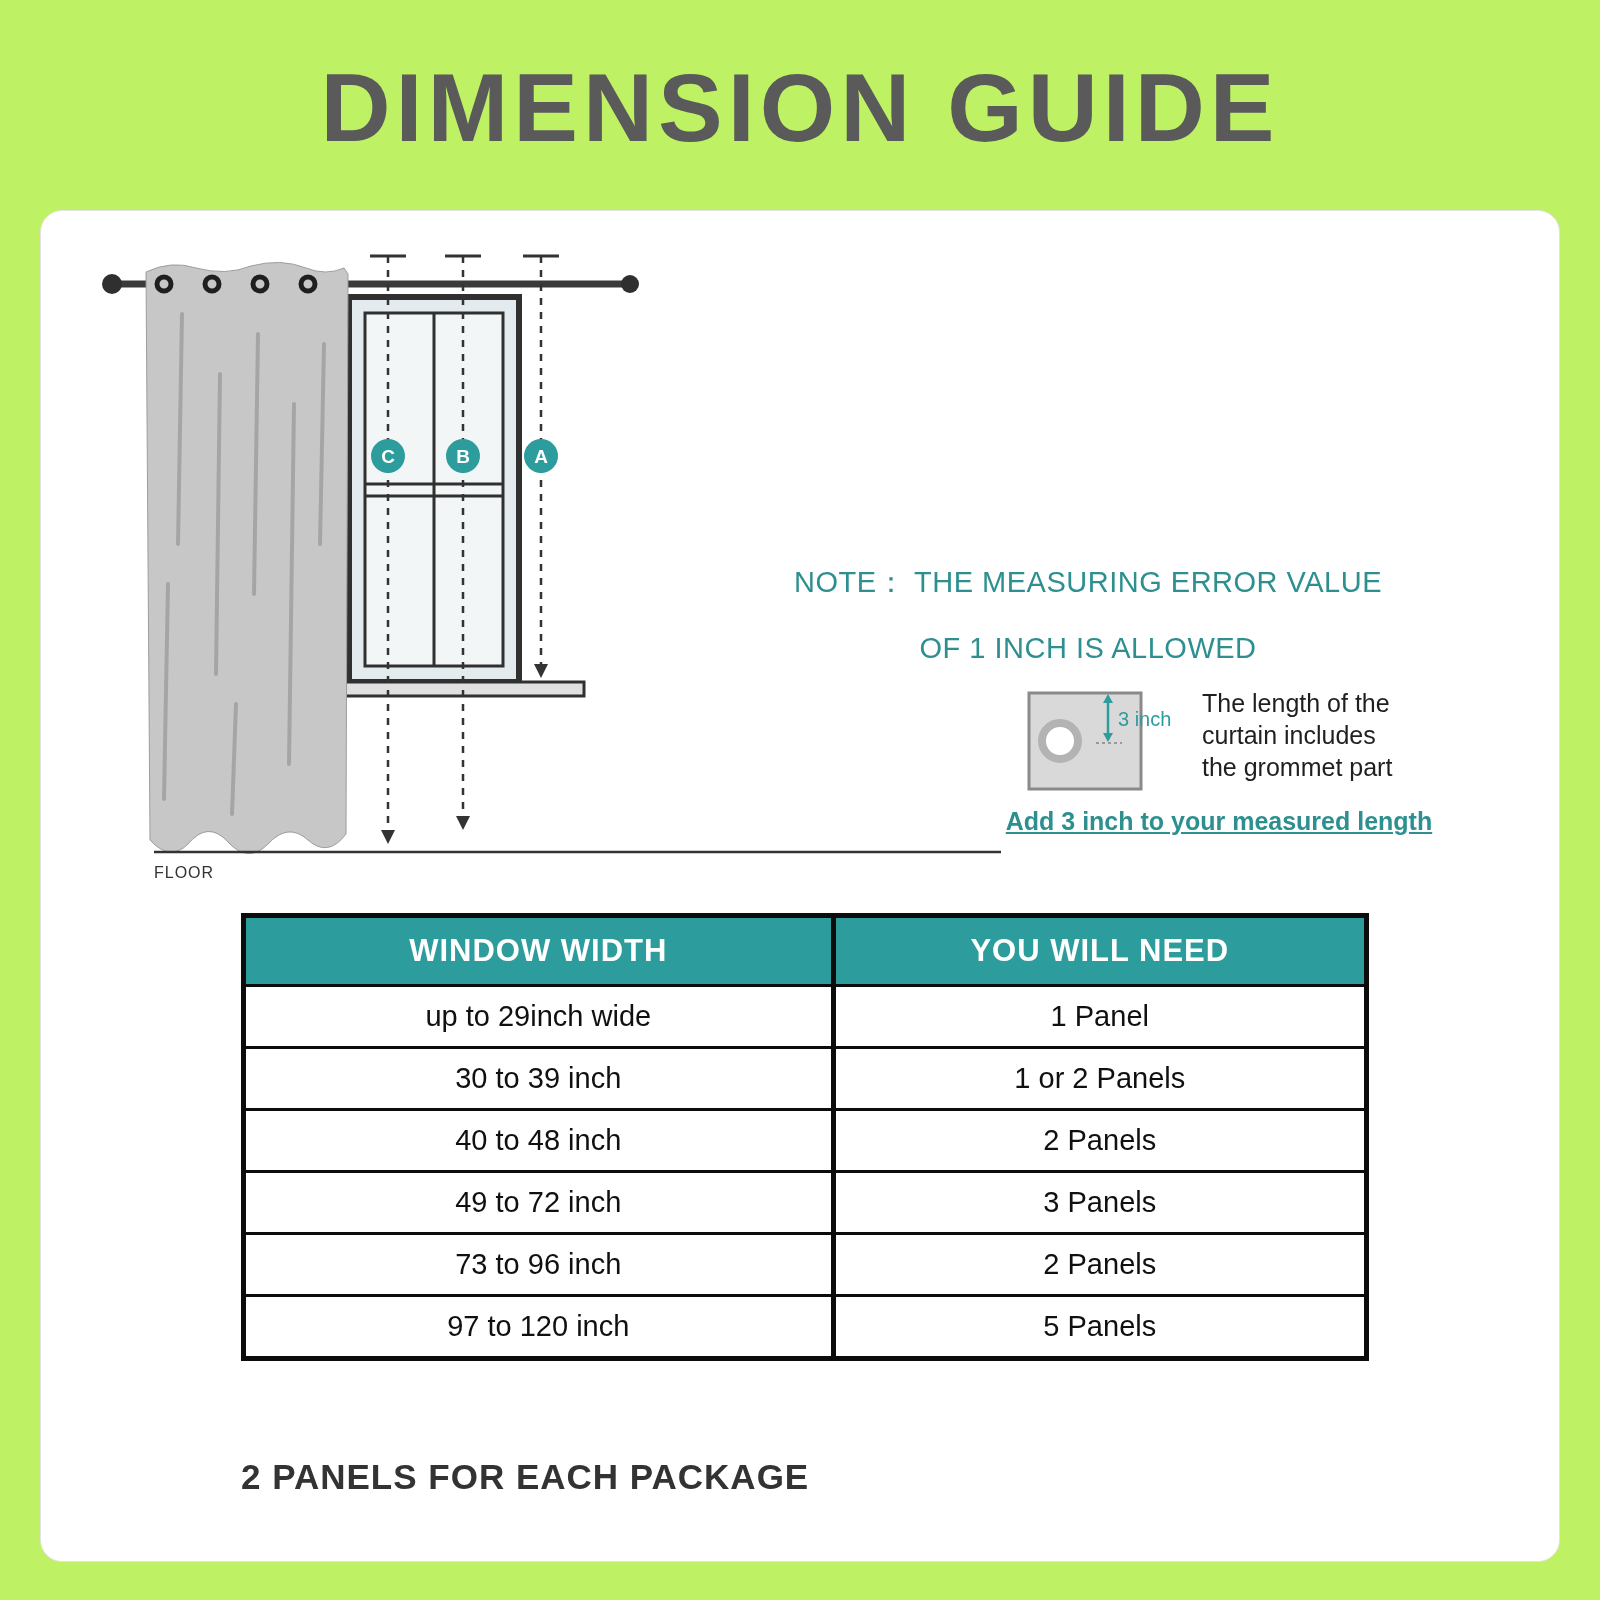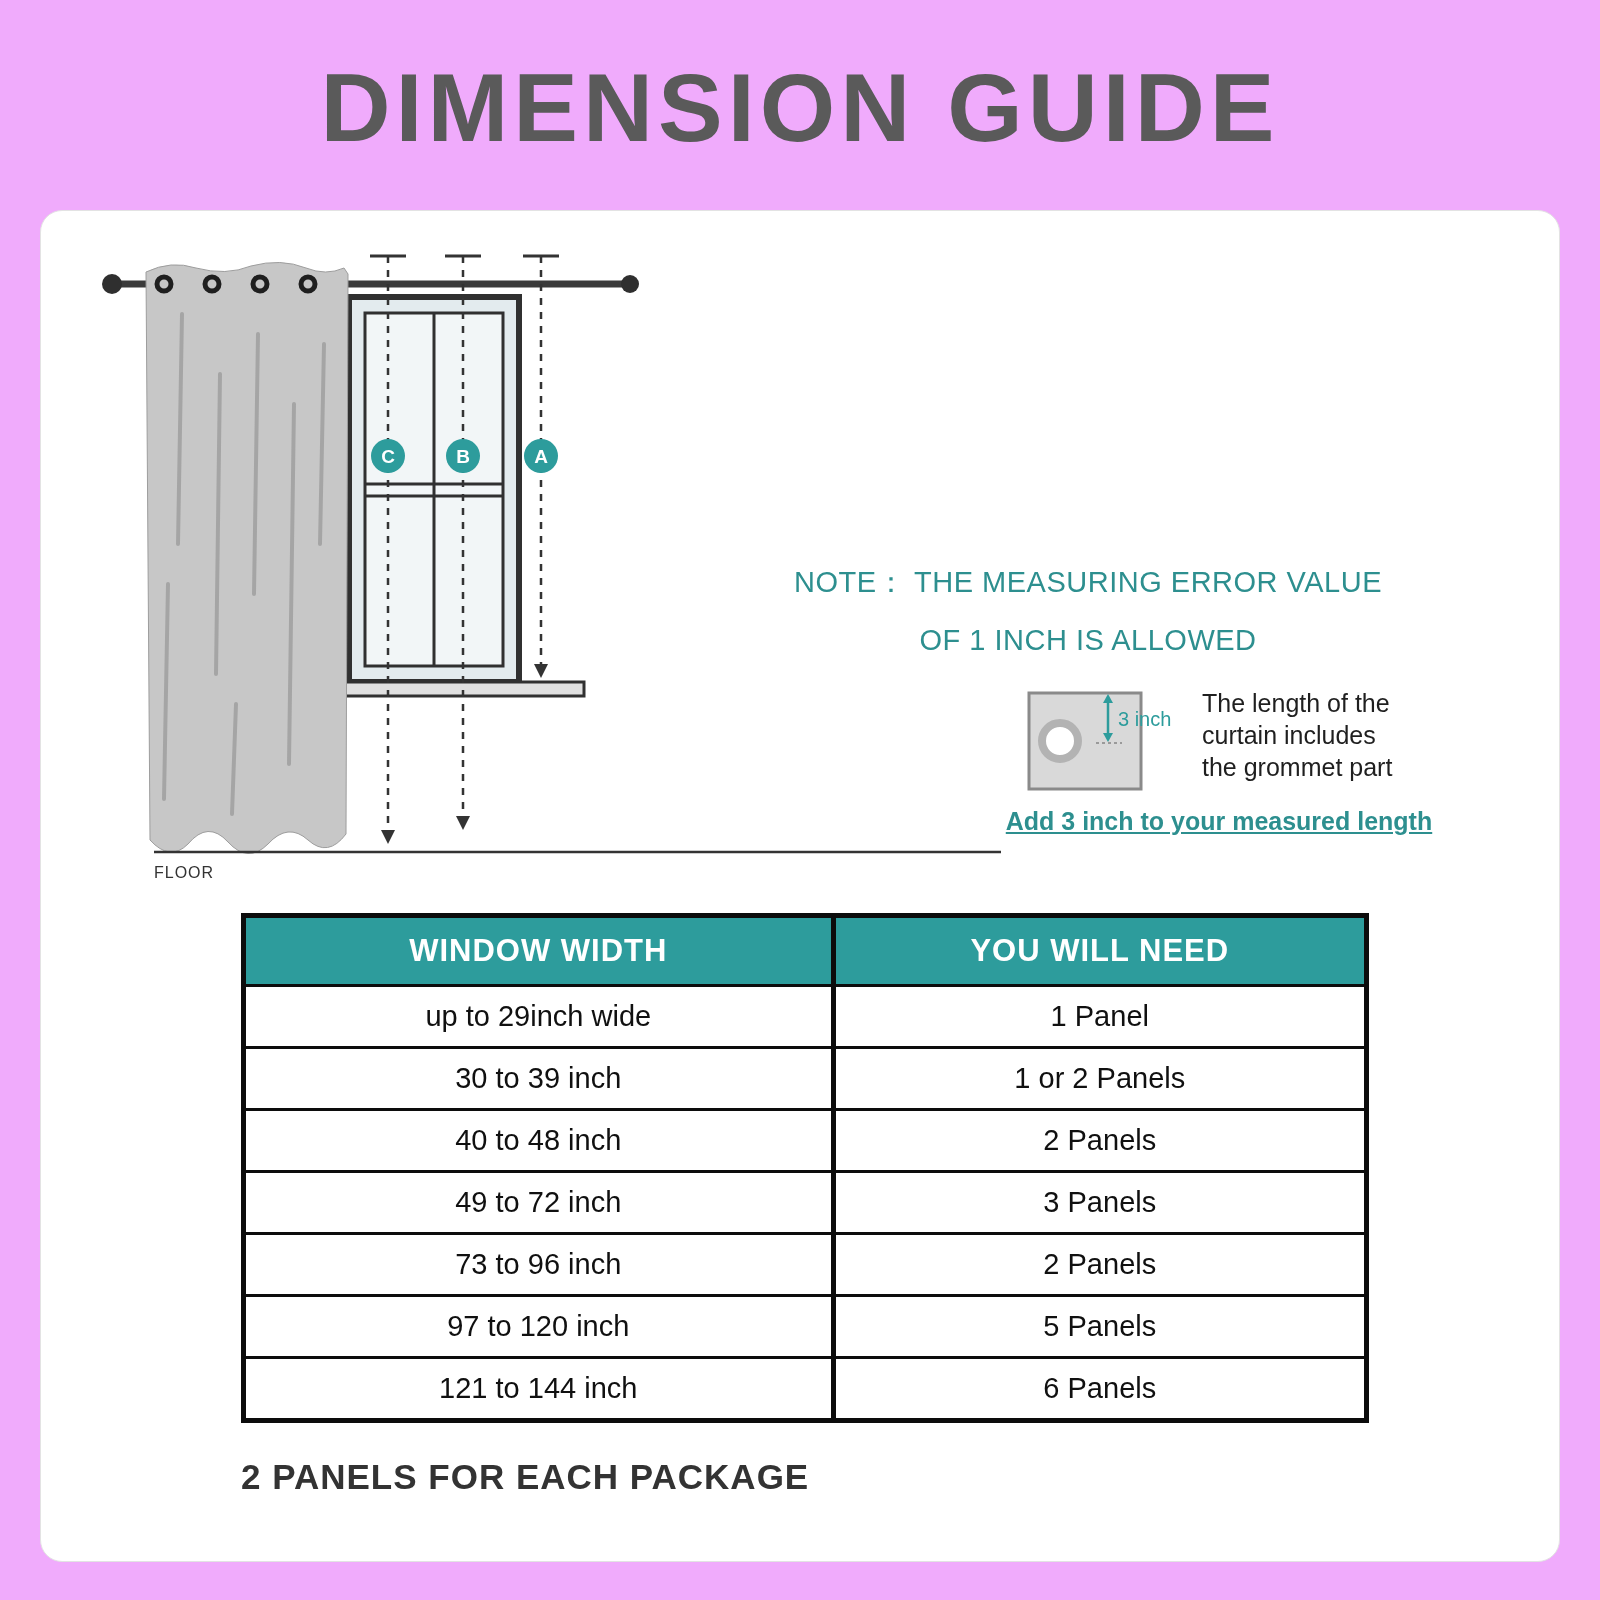--- a/index.html
+++ b/index.html
@@ -1,20 +1,20 @@
 <!DOCTYPE html>
 <html><head>
 <meta charset="utf-8">
 <style>
   * { box-sizing: border-box; margin: 0; padding: 0; }
   html,body { background:#efeff0; }
   .page {
     position: relative;
     width: 1600px; height: 1600px;
-    background: #f0abfc;
+    background: #bef264;
     font-family: "Liberation Sans", sans-serif;
     overflow: hidden;
   }
   .title {
     position: absolute; top: 52px; left: 0; width: 100%;
     text-align: center;
     font-size: 97px; font-weight: 800; letter-spacing: 5px;
     color: #5a5a5a;
   }
   .card {
@@ -36,21 +36,21 @@
   .lengths { position: absolute; left: 742px; top: 96px; }
   .length-line {
     font-size: 31px; color: #2e2e2e; letter-spacing: .5px;
     margin-bottom: 47px; white-space: nowrap;
   }
   .length-key { color: #2d8f8f; margin-right: 10px; }
   .note {
     position: absolute; left: 742px; top: 352px; width: 610px;
     text-align: center; color: #2d8f8f; font-size: 29px; letter-spacing: .5px;
   }
-  .note-line2 { margin-top: 21px; }
+  .note-line2 { margin-top: 29px; }
   .grommet { position: absolute; left: 985px; top: 472px; display: flex; align-items: flex-start; }
   .grommet-svg { width: 160px; height: 112px; flex: none; }
   .grommet-desc {
     margin-left: 16px; padding-top: 4px;
     font-size: 25px; color: #1f1f1f; line-height: 1.28;
   }
   .grommet-desc span { display: block; }
   .measure-3in { fill:#2d9c9c; font-size:20px; }
   .add-note {
     position: absolute; left: 938px; top: 596px; width: 480px;
@@ -218,24 +218,20 @@
             <td>3 Panels</td>
           </tr>
           <tr>
             <td>73 to 96 inch</td>
             <td>2 Panels</td>
           </tr>
           <tr>
             <td>97 to 120 inch</td>
             <td>5 Panels</td>
           </tr>
-          <tr>
-            <td>121 to 144 inch</td>
-            <td>6 Panels</td>
-          </tr>
         </tbody>
       </table>
     </div>
 
     <div class="footer">2 PANELS FOR EACH PACKAGE</div>
 
   </div>
 </div>
 
 </body></html>

